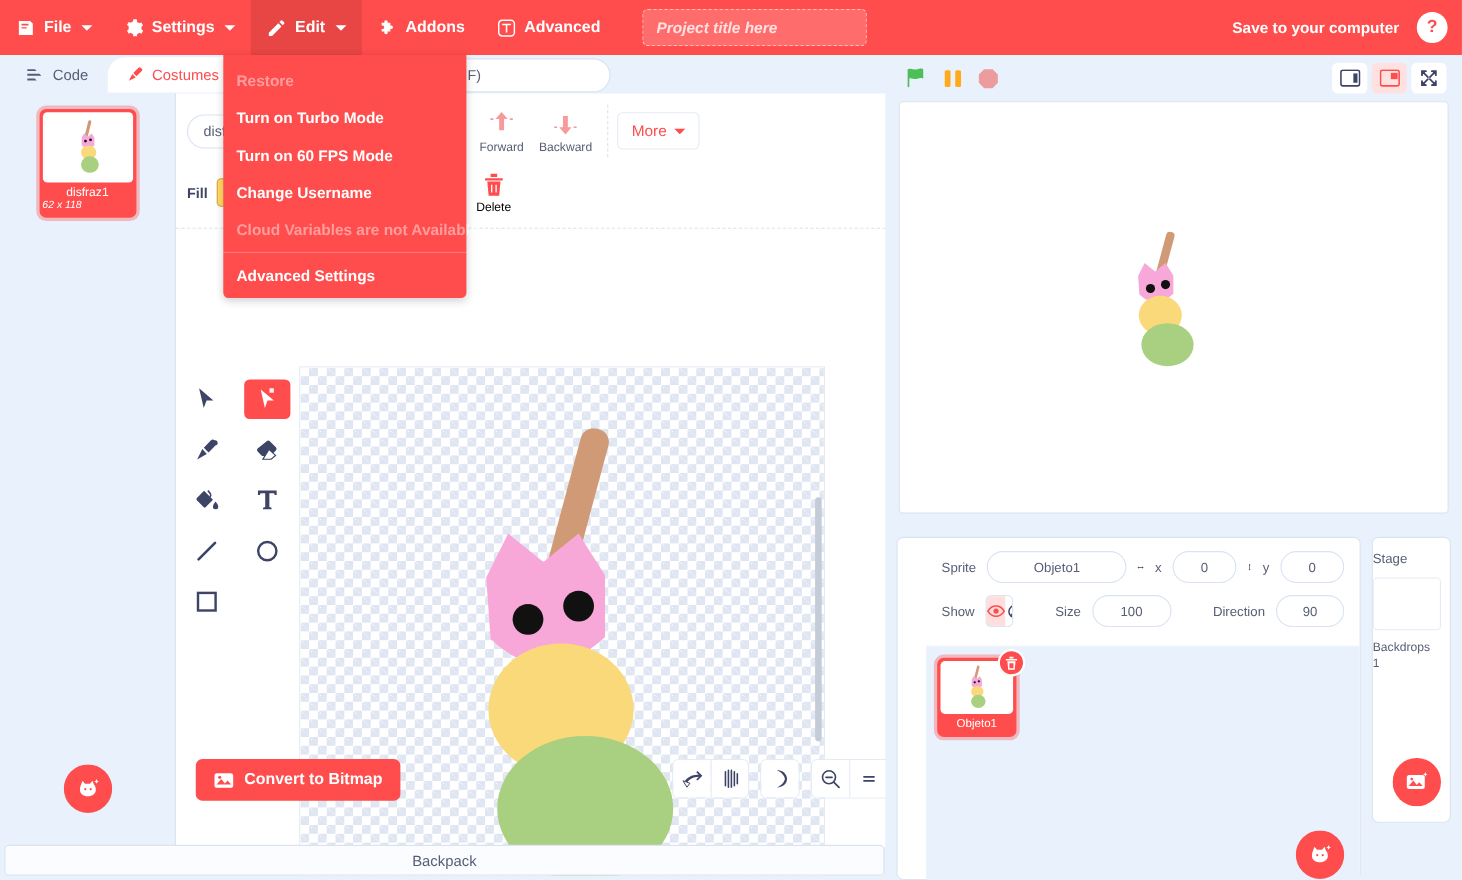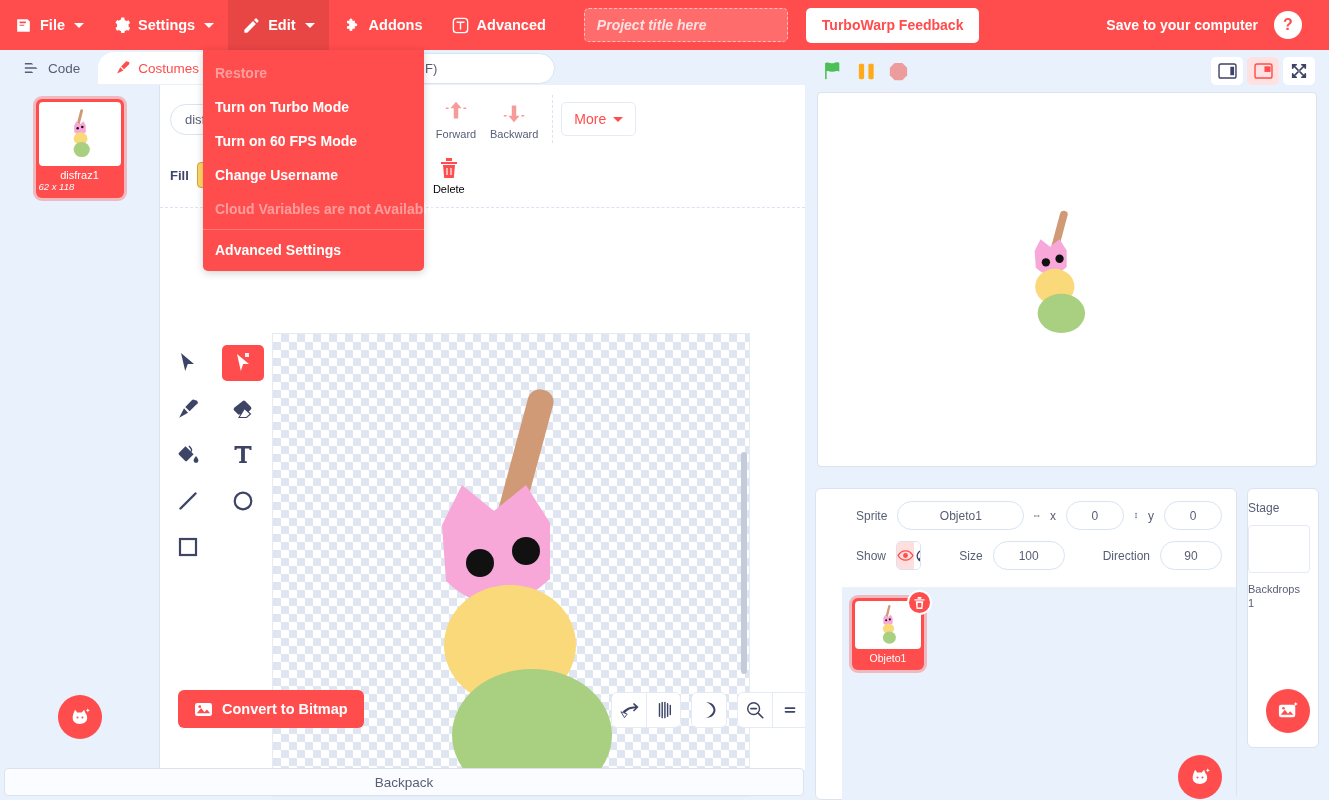--- a/index.html
+++ b/index.html
@@ -51,21 +51,21 @@
   .feedback-btn {
     margin-left: 18px; height: 35px;
     background: #fff; color: #ff4c4c;
     font-size: 14px; font-weight: bold;
     border: none; border-radius: 5px;
     padding: 0 16px; cursor: pointer;
     font-family: "Liberation Sans", sans-serif;
   }
   .menubar-right {
     margin-left: auto; display: flex; align-items: center; gap: 16px;
-    padding-right: 27px;
+    padding-right: 13px;
   }
   .save-link { color: #fff; font-size: 14px; font-weight: bold; cursor: pointer; }
   .help-btn {
     width: 28px; height: 28px; border-radius: 50%;
     background: #fff; color: #ff4c4c;
     display: flex; align-items: center; justify-content: center;
     font-size: 16px; font-weight: bold; cursor: pointer;
   }
 
   
@@ -211,21 +211,21 @@
   .scroll-h {
     position: absolute; left: 148px; bottom: 3px;
     width: 175px; height: 6px; border-radius: 3px;
     background: #c5ccd9;
   }
 
   
   .paint-bottom {
     position: absolute; left: 0; bottom: 42px;
     width: 699px; padding: 0 18px;
-    display: flex; align-items: flex-end;
+    display: flex; align-items: flex-start;
   }
   .bitmap-btn {
     display: flex; align-items: center; gap: 9px;
     background: #ff4c4c; color: #fff; border: none;
     border-radius: 6px; height: 38px; padding: 0 16px;
     font-size: 14.5px; font-weight: bold; cursor: pointer;
     font-family: "Liberation Sans", sans-serif;
   }
   .zoom-group { margin-left: auto; display: flex; align-items: center; gap: 10px; }
   .btn-group { display: flex; border: 1px solid #e4ebf5; border-radius: 6px; overflow: hidden; }
@@ -367,21 +367,20 @@
     <div class="menu-item">
       <svg class="mi-icon" viewBox="0 0 24 24">
         <rect x="3" y="3" width="18" height="18" rx="4" fill="none" stroke="#fff" stroke-width="1.7"></rect>
         <path fill="#fff" d="M7 7h10v1.8h-4.1V17h-1.8V8.8H7z"></path>
       </svg>
       <span>Advanced</span>
     </div>
 
     <input class="title-input" value="" placeholder="Project title here" style="">
 
-    <button class="feedback-btn">TurboWarp Feedback</button>
 
     <div class="menubar-right">
       <span class="save-link">Save to your computer</span>
       <div class="help-btn">?</div>
     </div>
   </div>
 
   <div class="dropdown">
     <div class="dd-item disabled">Restore</div>
     <div class="dd-item">Turn on Turbo Mode</div>

